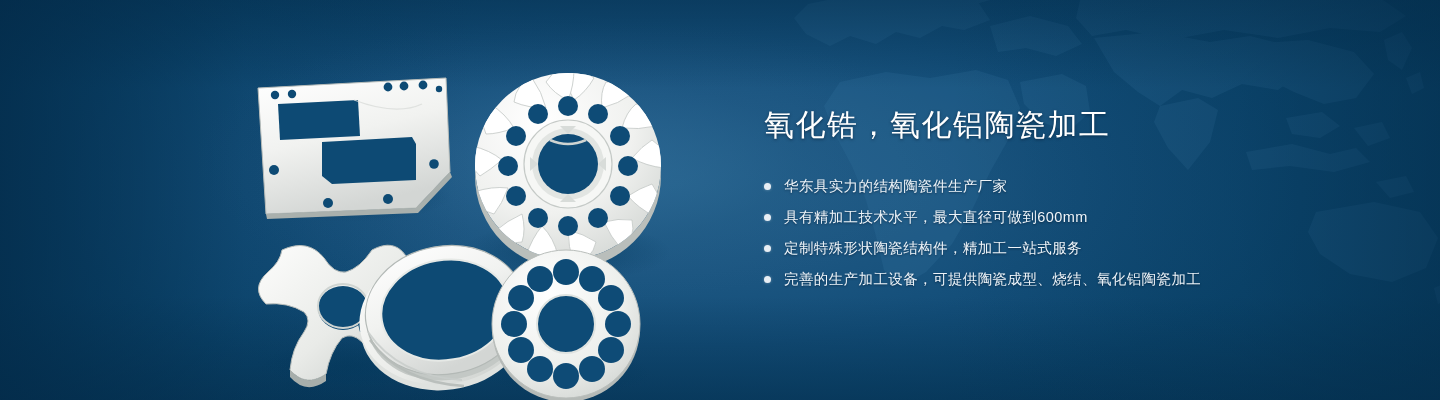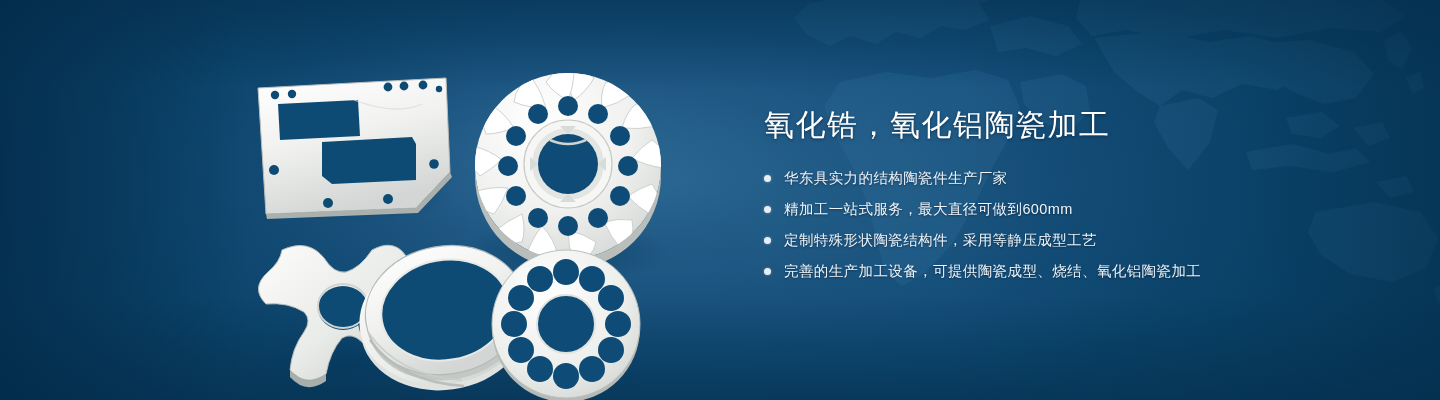--- a/index.html
+++ b/index.html
@@ -33,21 +33,21 @@
   .worldmap{position:absolute;left:690px;top:-14px;width:760px;height:330px;opacity:.30;}
   .worldmap svg{width:100%;height:100%;display:block;}
 
   
   .copy{position:absolute;left:764px;top:104px;width:640px;}
   .headline{
     color:#ffffff;font-size:30px;line-height:42px;font-weight:400;
     letter-spacing:1.5px;white-space:nowrap;
     text-shadow:0 1px 3px rgba(0,20,40,.55);
   }
-  .bullets{margin:22px 0 0 0;padding:0;list-style:none;}
+  .bullets{margin:30px 0 0 0;padding:0;list-style:none;}
   .bullets li{
     display:flex;align-items:center;
     color:#eef4f9;font-size:14.5px;line-height:21px;font-weight:400;
     margin-bottom:10px;white-space:nowrap;letter-spacing:.4px;
     text-shadow:0 1px 2px rgba(0,18,36,.5);
   }
   .dot{
     width:7px;height:7px;border-radius:50%;background:#e8eef4;
     margin-right:13px;flex:0 0 auto;
     box-shadow:0 0 3px rgba(255,255,255,.35);
@@ -286,25 +286,25 @@
 
   <div class="copy">
     <div class="headline">氧化锆，氧化铝陶瓷加工</div>
     <ul class="bullets">
       <li>
         <span class="dot"></span>
         <span>华东具实力的结构陶瓷件生产厂家</span>
       </li>
       <li>
         <span class="dot"></span>
-        <span>精加工一站式服务，最大直径可做到600mm</span>
+        <span>具有精加工技术水平，最大直径可做到600mm</span>
       </li>
       <li>
         <span class="dot"></span>
-        <span>定制特殊形状陶瓷结构件，采用等静压成型工艺</span>
+        <span>定制特殊形状陶瓷结构件，精加工一站式服务</span>
       </li>
       <li>
         <span class="dot"></span>
         <span>完善的生产加工设备，可提供陶瓷成型、烧结、氧化铝陶瓷加工</span>
       </li>
     </ul>
   </div>
 
 </div>
 

